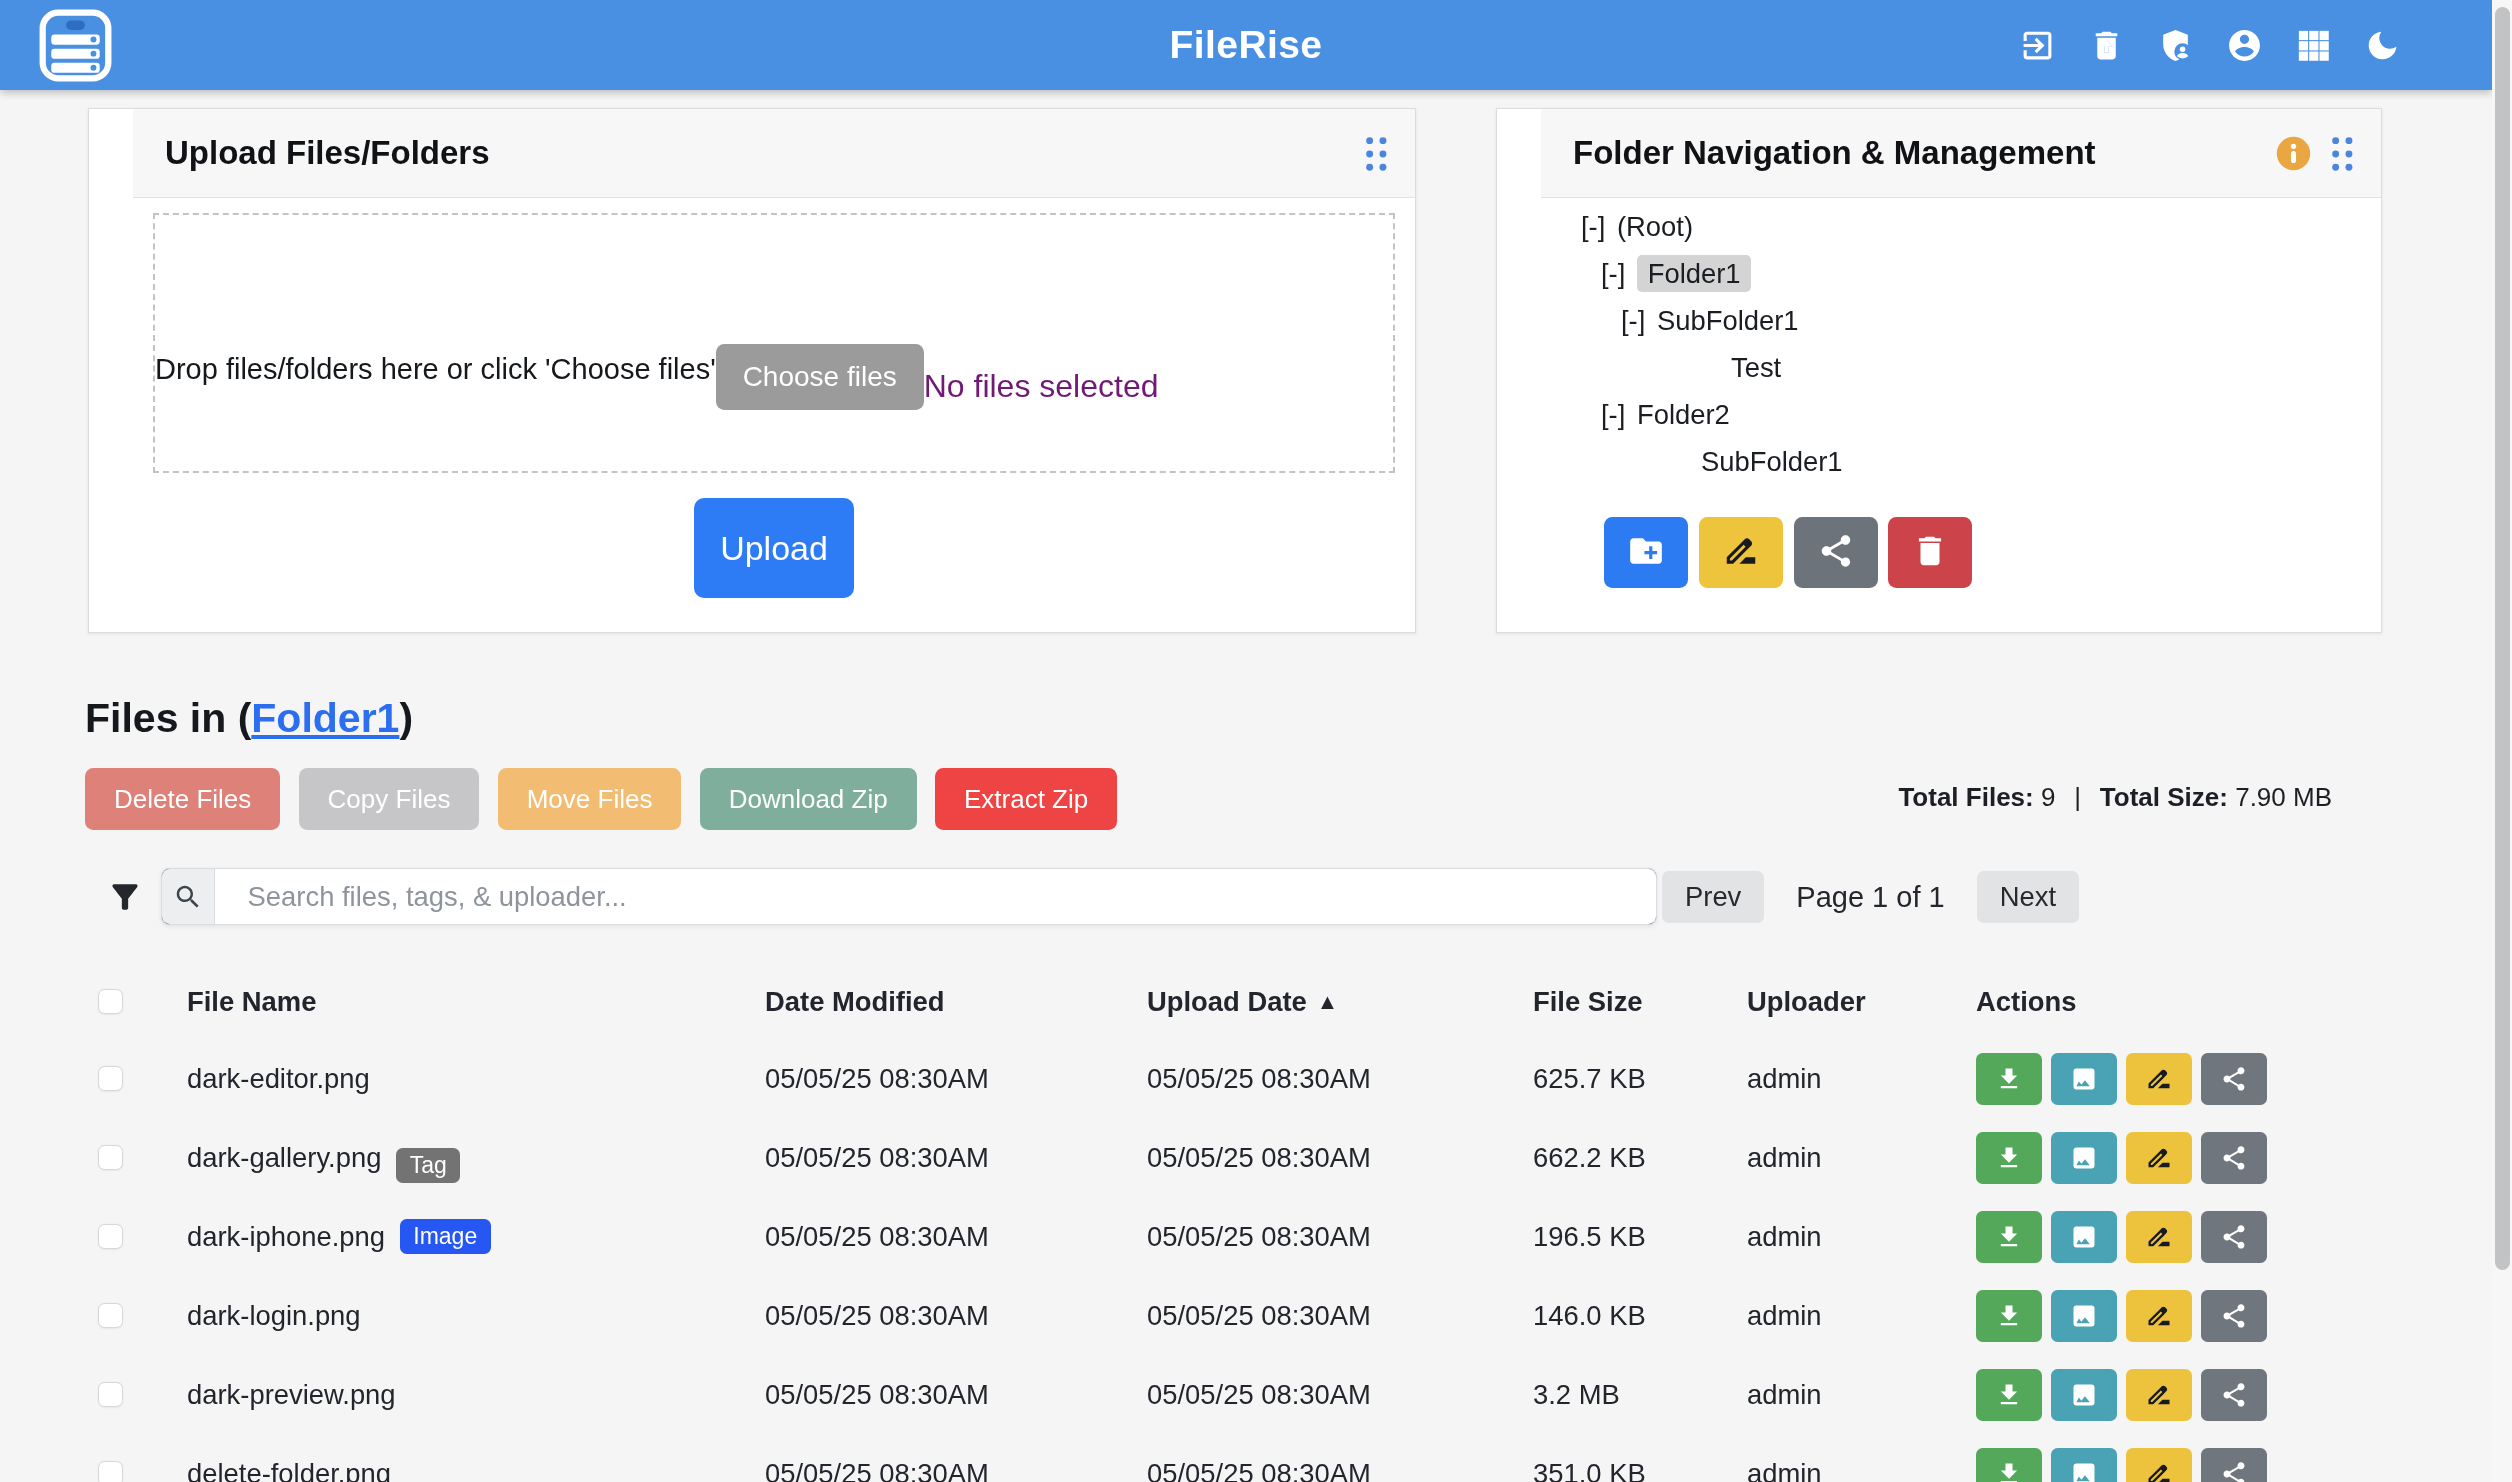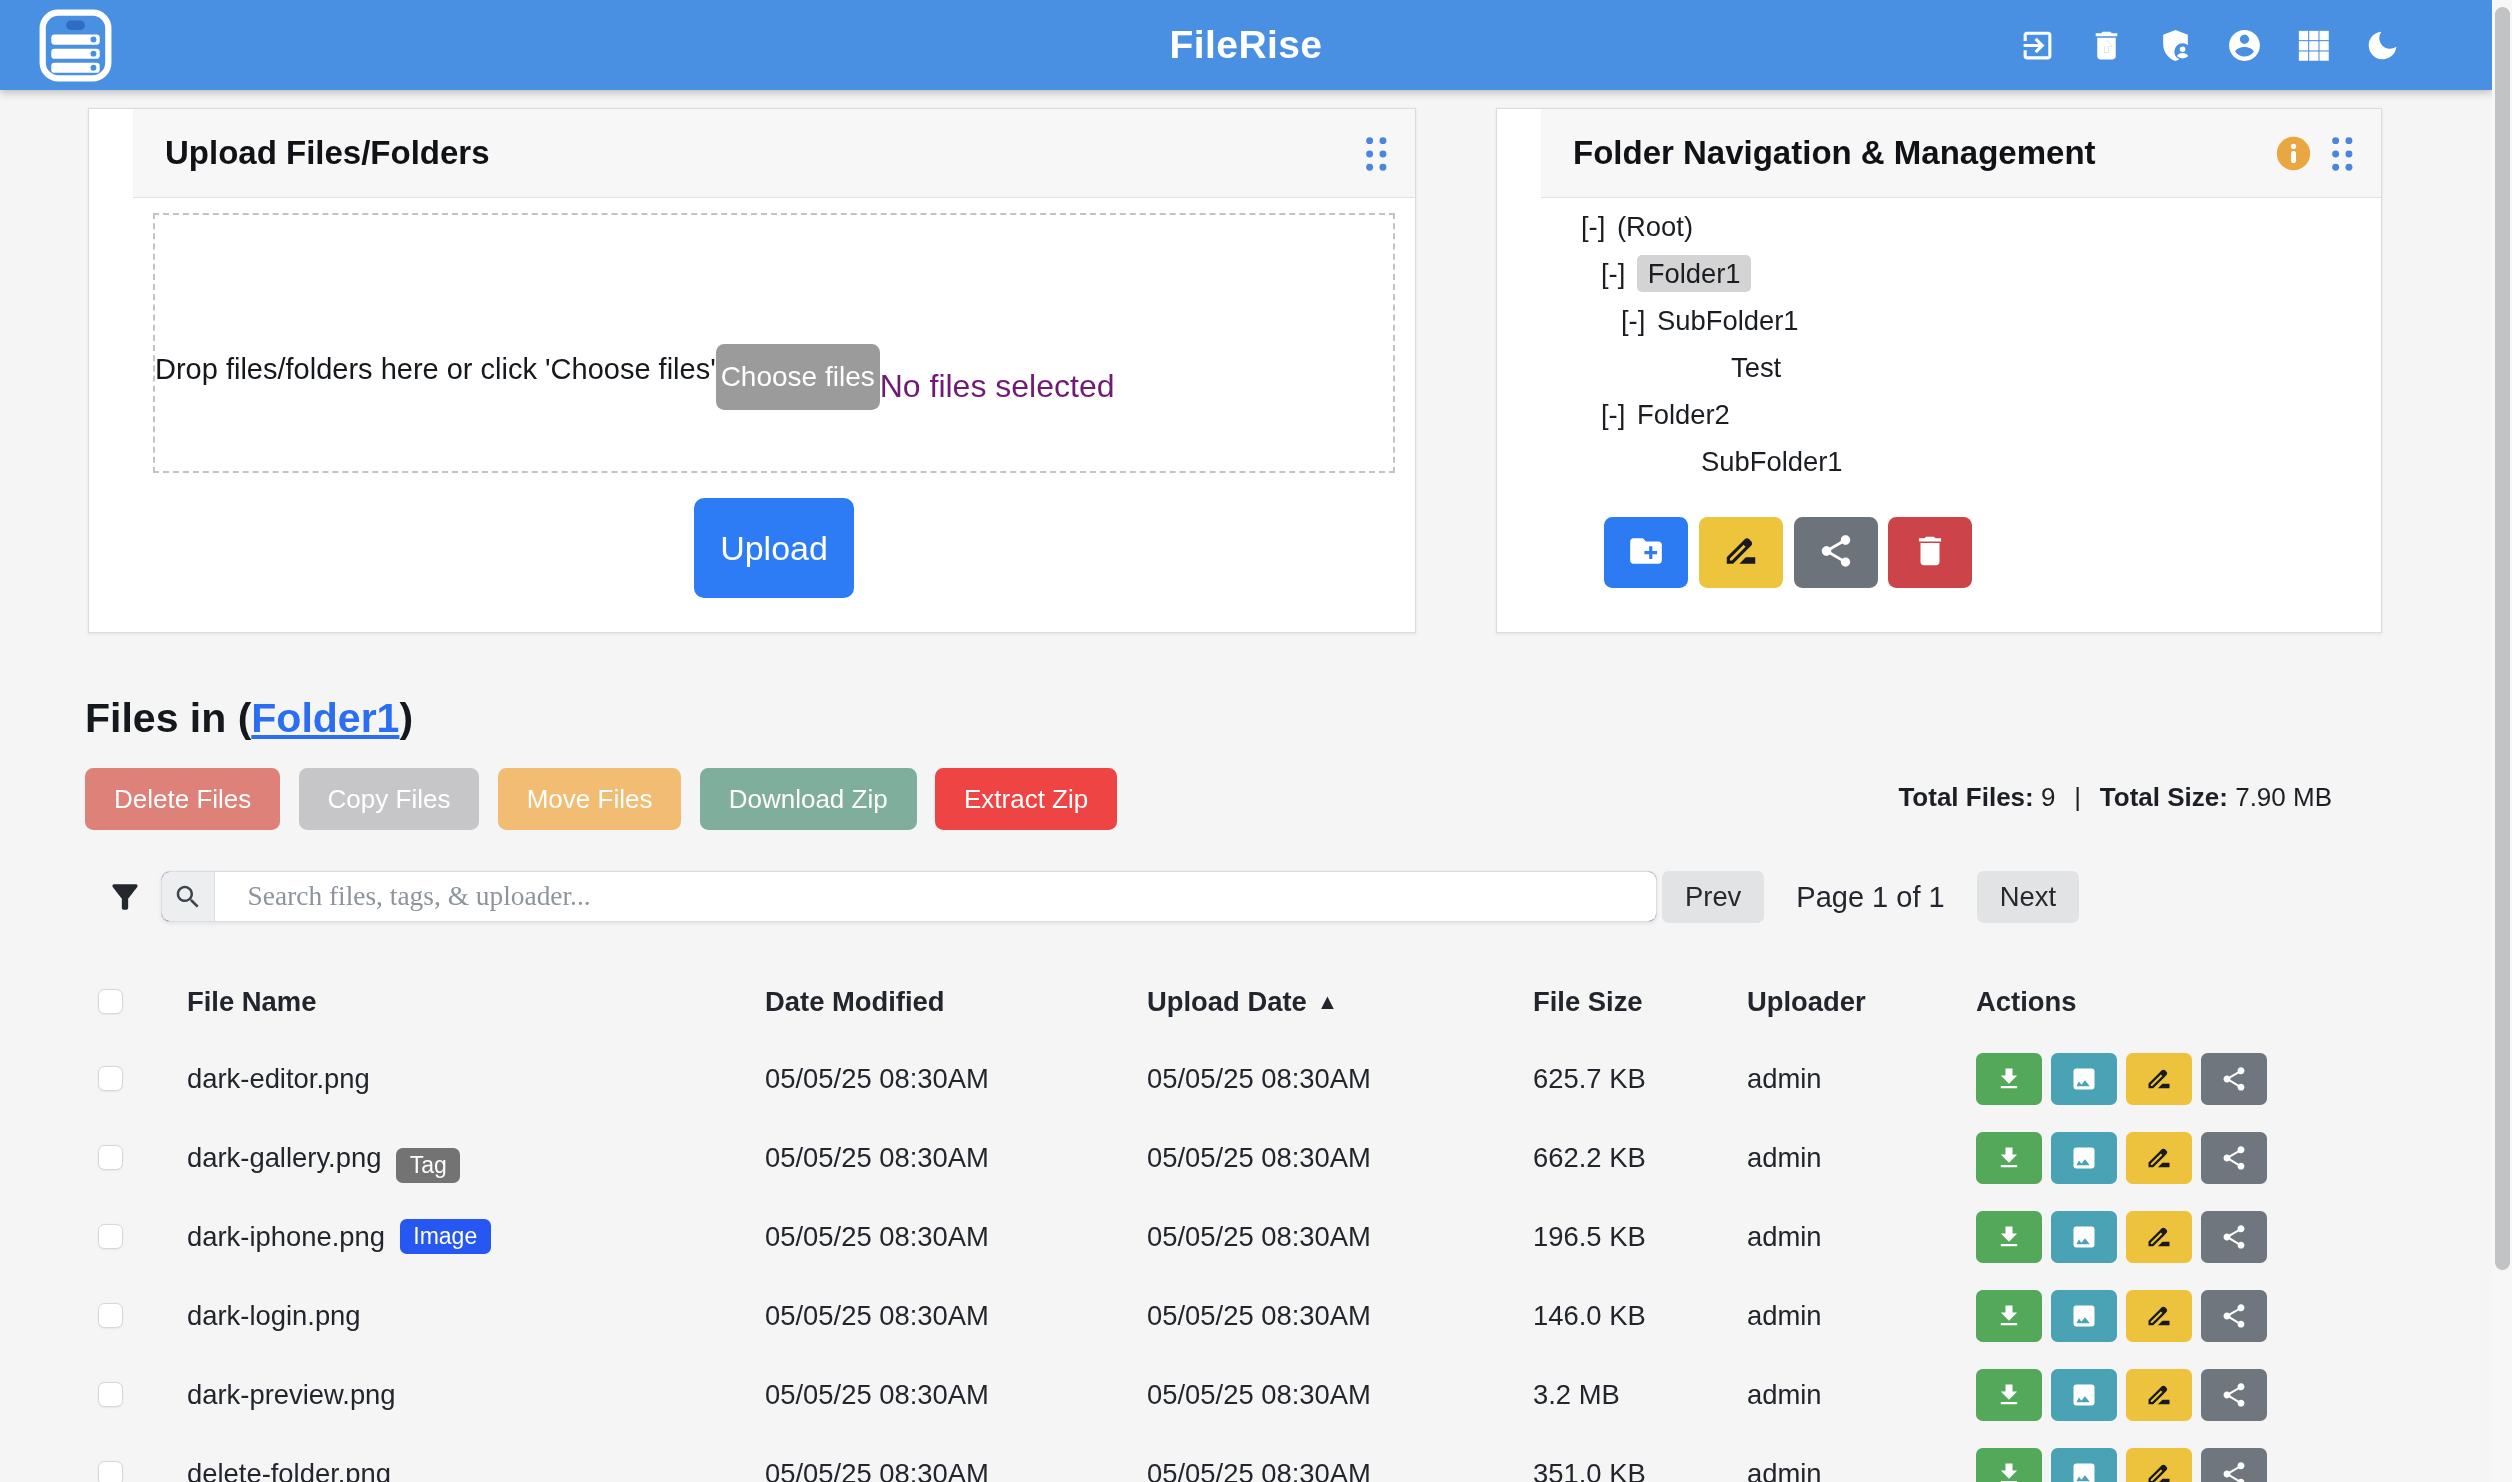--- a/index.html
+++ b/index.html
@@ -29,21 +29,21 @@
     display:flex; align-items:center; padding:0 25px 0 32px; }
   .card-title { font-size:33px; font-weight:bold; color:#101215; flex:1; }
   .drag-dots { width:26.6px; height:38px; cursor:grab; flex:0 0 auto; }
   .info-badge { width:35px; height:35px; margin-right:18.3px; cursor:pointer; flex:0 0 auto; }
 
   
   .upload-body { padding:15px 20px 0; }
   .dropzone { height:260px; border:2.5px dashed #c3c3c5; display:flex; flex-direction:row;
     align-items:center; padding-top:52px; cursor:pointer; }
   .dz-text { font-size:29px; color:#15181c; }
-  .choose-btn { margin-top:16.6px; width:164px; height:66px; background:#9b9b9b; color:#fff;
+  .choose-btn { margin-top:16.6px; width:208px; height:66px; background:#9b9b9b; color:#fff;
     border:none; border-radius:8.3px; font-size:28px; font-family:inherit; cursor:pointer; }
   .no-files { margin-top:34px; font-size:32px; color:#701a75; }
   .upload-btn { display:block; margin:25px auto 0; width:160px; height:100px; background:#2d7cf6;
     color:#fff; border:none; border-radius:10px; font-size:34px; font-family:inherit; cursor:pointer; }
 
   
   .folder-body { padding:5px 25px 0 40px; }
   .tree-item { height:47px; display:flex; align-items:center; gap:11.6px; font-size:27.4px; color:#1a1d22; cursor:pointer; }
   .ind-1 { margin-left:20px; } .ind-2 { margin-left:80px; } .ind-2b { margin-left:120px; } .ind-3 { margin-left:150px; }
   .ind-2 .bullet { margin-left:-40px; }
@@ -65,22 +65,22 @@
     font-size:26px; font-family:inherit; cursor:pointer; }
   .b-delete { background:#de8178; } .b-copy { background:#c6c6c8; } .b-move { background:#f2bd73; }
   .b-zip { background:#7fae9d; } .b-extract { background:#ef4444; }
 
   .totals { position:absolute; top:782px; right:180px; font-size:26px; color:#1c1f24; }
   .totals b { font-weight:bold; }
   .totals .sep { margin:0 11.6px; }
 
   .search-row { position:absolute; left:106px; top:868px; height:57px; display:flex; align-items:center; }
   .funnel { width:38px; height:38px; margin-right:16.6px; cursor:pointer; }
-  .search-group { display:flex; width:1496px; height:51px; border:1.7px solid #d9dde2; border-radius:8.3px;
-    background:#701a75; overflow:hidden; box-shadow:0 1.7px 4.2px rgba(0,0,0,.07);font-family:Liberation Serif, serif; }
+  .search-group { display:flex; width:1496px; height:57px; border:1.7px solid #d9dde2; border-radius:8.3px;
+    background:#701a75; overflow:hidden; box-shadow:0 1.7px 4.2px rgba(0,0,0,.07); }
   .search-prefix { width:53px; background:#eceef0; border-right:1.7px solid #d9dde2;
     display:flex; align-items:center; justify-content:center; cursor:pointer; }
   .search-prefix svg { width:30px; height:30px; }
   .search-input { flex:1; border:none; outline:none; font-size:27.4px; padding:0 0 0 33px;
     font-family:inherit; color:#333; background:#fff; }
   .search-input::placeholder { color:#8d949c; }
 
   .pagination { position:absolute; left:1662px; top:871px; display:flex; align-items:center; }
   .pg-btn { height:52px; padding:0 23px; background:#e2e3e5; border:none; border-radius:6.6px;
     font-size:27.4px; font-family:inherit; color:#26292e; cursor:pointer; }

